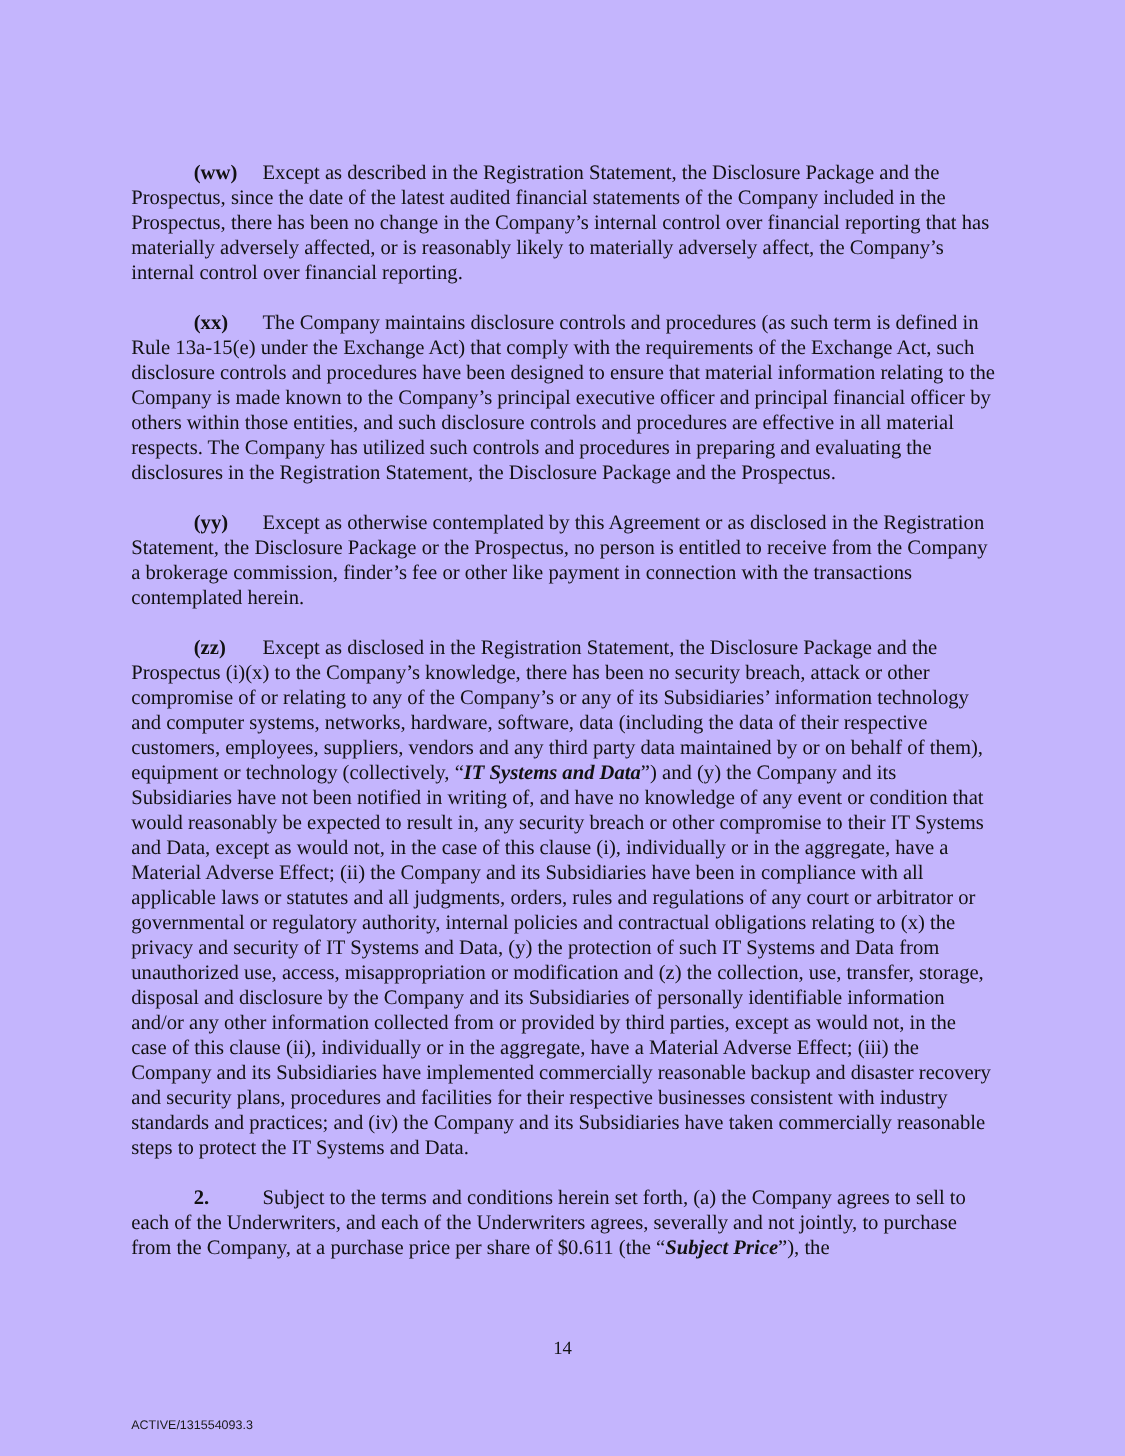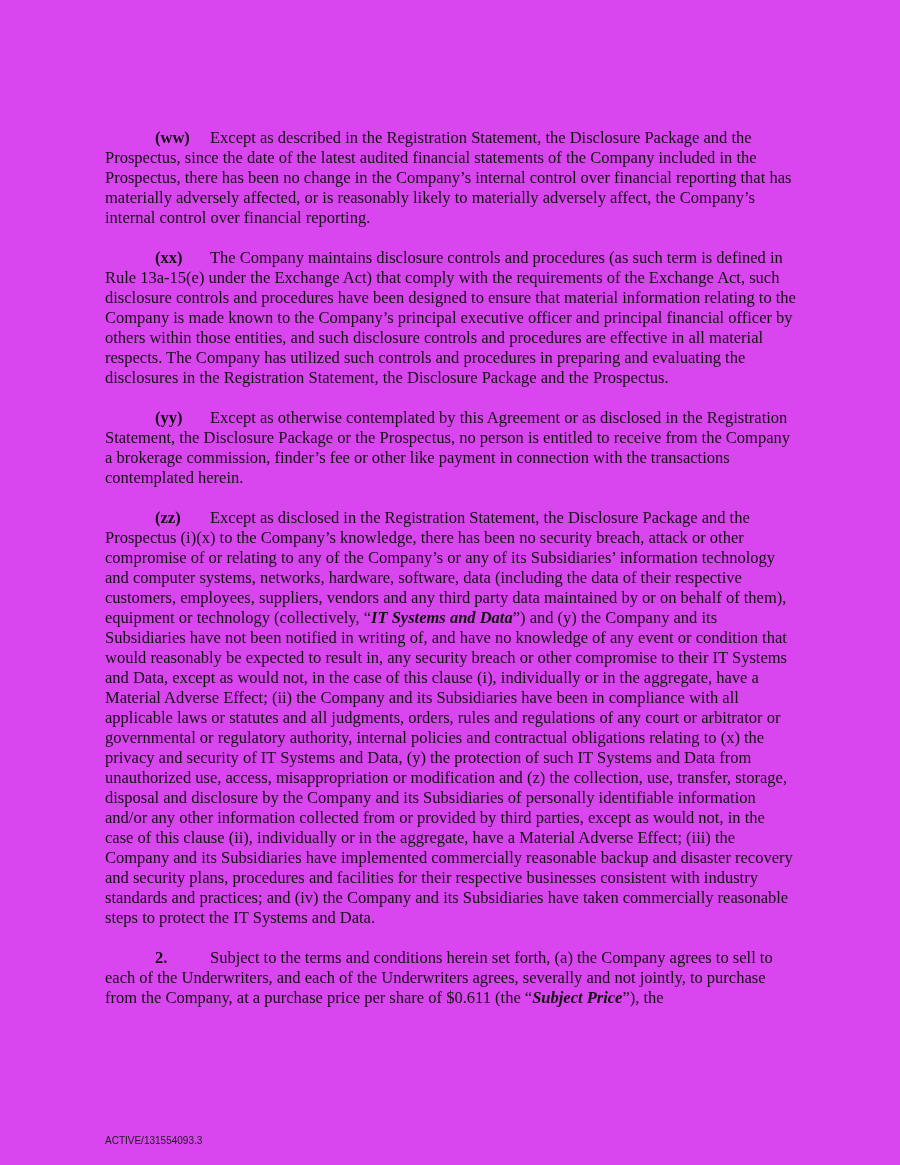--- a/index.html
+++ b/index.html
@@ -4,21 +4,21 @@
 <style>
   html, body {
     margin: 0;
     padding: 0;
     background: #ffffff;
   }
   .page {
     position: relative;
     width: 900px;
     height: 1165px;
-    background: #d946ef;
+    background: #c4b5fd;
     overflow: hidden;
     font-family: "Liberation Serif", "DejaVu Serif", serif;
     color: #121212;
   }
   .content {
     position: absolute;
     left: 105px;
     top: 128px;
     width: 691px;
   }
@@ -74,14 +74,15 @@
     <p class="para"><span class="marker-wrap"><b>(xx)</b></span><span>The Company maintains disclosure controls and procedures (as such term is defined in Rule 13a-15(e) under the Exchange Act) that comply with the requirements of the Exchange Act, such disclosure controls and procedures have been designed to ensure that material information relating to the Company is made known to the Company’s principal executive officer and principal financial officer by others within those entities, and such disclosure controls and procedures are effective in all material respects. The Company has utilized such controls and procedures in preparing and evaluating the disclosures in the Registration Statement, the Disclosure Package and the Prospectus.</span></p>
 
     <p class="para"><span class="marker-wrap"><b>(yy)</b></span><span>Except as otherwise contemplated by this Agreement or as disclosed in the Registration Statement, the Disclosure Package or the Prospectus, no person is entitled to receive from the Company a brokerage commission, finder’s fee or other like payment in connection with the transactions contemplated herein.</span></p>
 
     <p class="para"><span class="marker-wrap"><b>(zz)</b></span><span>Except as disclosed in the Registration Statement, the Disclosure Package and the Prospectus (i)(x) to the Company’s knowledge, there has been no security breach, attack or other compromise of or relating to any of the Company’s or any of its Subsidiaries’ information technology and computer systems, networks, hardware, software, data (including the data of their respective customers, employees, suppliers, vendors and any third party data maintained by or on behalf of them), equipment or technology (collectively, “</span><span class="bi">IT Systems and Data</span><span>”) and (y) the Company and its Subsidiaries have not been notified in writing of, and have no knowledge of any event or condition that would reasonably be expected to result in, any security breach or other compromise to their IT Systems and Data, except as would not, in the case of this clause (i), individually or in the aggregate, have a Material Adverse Effect; (ii) the Company and its Subsidiaries have been in compliance with all applicable laws or statutes and all judgments, orders, rules and regulations of any court or arbitrator or governmental or regulatory authority, internal policies and contractual obligations relating to (x) the privacy and security of IT Systems and Data, (y) the protection of such IT Systems and Data from unauthorized use, access, misappropriation or modification and (z) the collection, use, transfer, storage, disposal and disclosure by the Company and its Subsidiaries of personally identifiable information and/or any other information collected from or provided by third parties, except as would not, in the case of this clause (ii), individually or in the aggregate, have a Material Adverse Effect; (iii) the Company and its Subsidiaries have implemented commercially reasonable backup and disaster recovery and security plans, procedures and facilities for their respective businesses consistent with industry standards and practices; and (iv) the Company and its Subsidiaries have taken commercially reasonable steps to protect the IT Systems and Data.</span></p>
 
     <p class="para"><span class="marker-wrap"><b>2.</b></span><span>Subject to the terms and conditions herein set forth, (a) the Company agrees to sell to each of the Underwriters, and each of the Underwriters agrees, severally and not jointly, to purchase from the Company, at a purchase price per share of $0.611 (the “</span><span class="bi">Subject Price</span><span>”), the</span></p>
 
   </div>
 
+  <div class="footer-page-number">14</div>
   <div class="footer-doc-id">ACTIVE/131554093.3</div>
 </div>
 
 </body></html>

